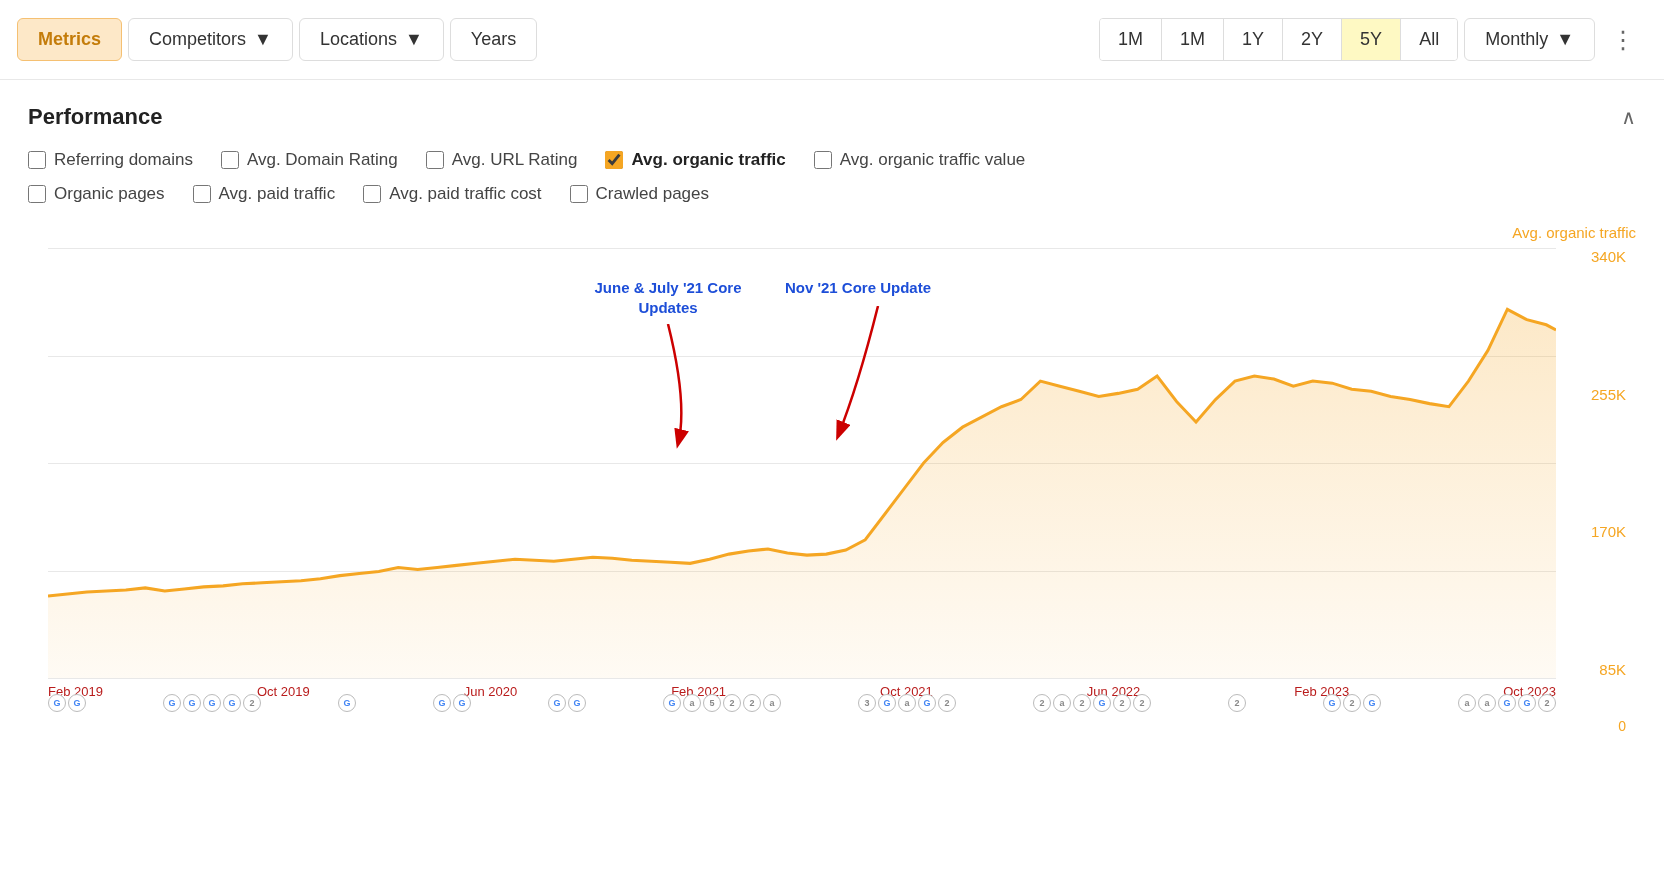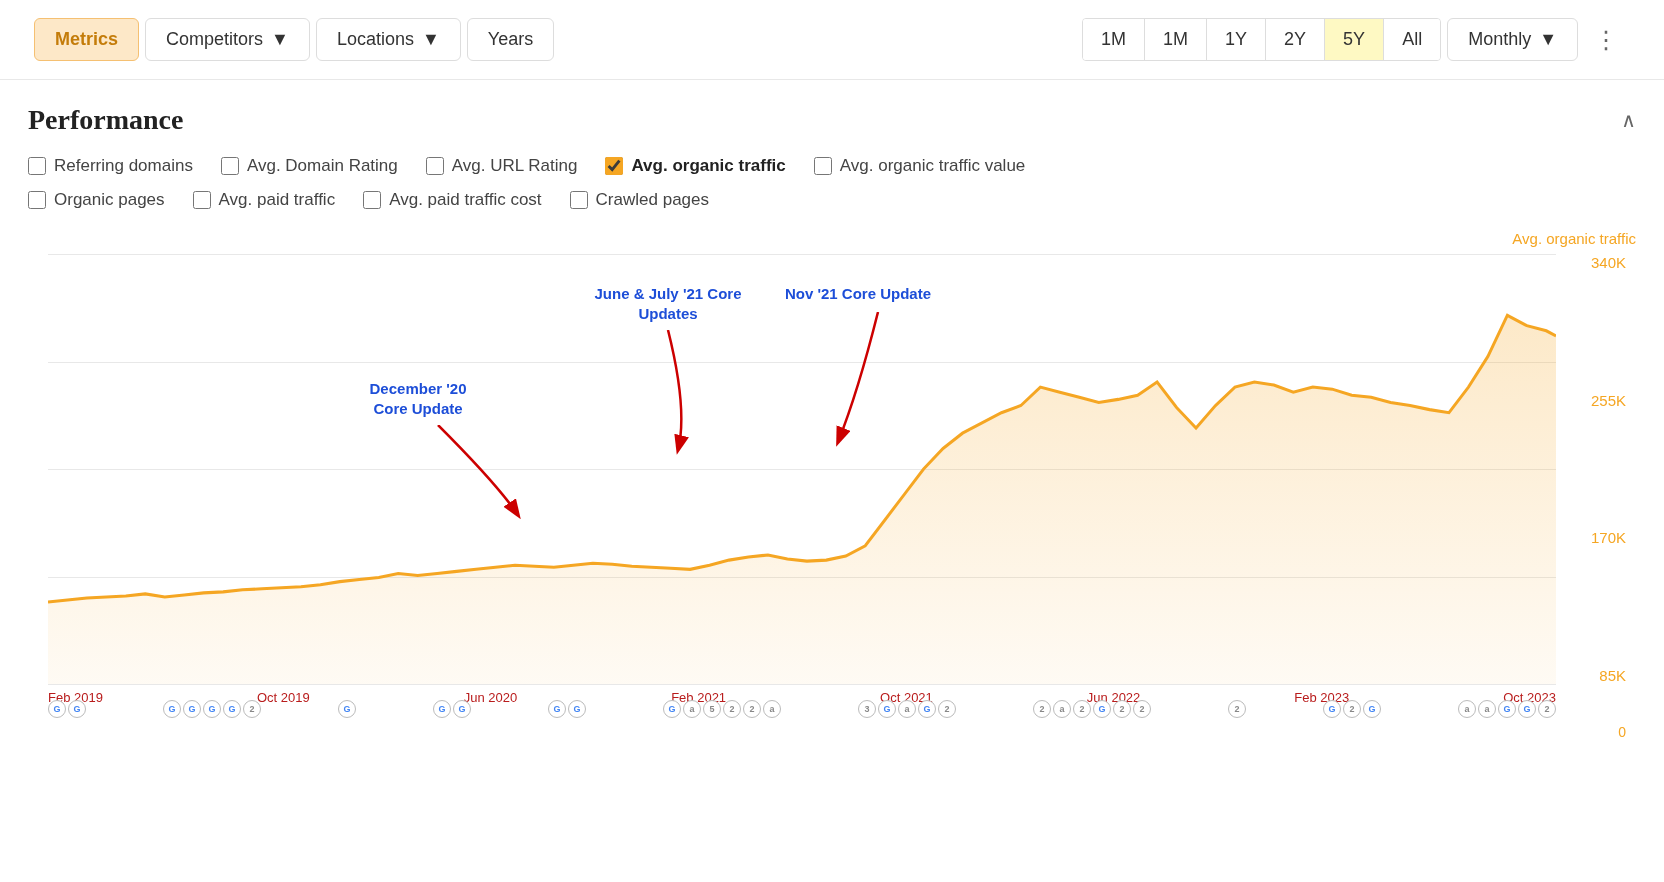--- a/index.html
+++ b/index.html
@@ -1,20 +1,20 @@
 <!DOCTYPE html>
 <html><head>
   <meta charset="utf-8">
   <style>
     * { box-sizing: border-box; margin: 0; padding: 0; }
     body { font-family: -apple-system, BlinkMacSystemFont, 'Segoe UI', sans-serif; background: #fff; color: #333; width: 1664px; min-height: 882px; overflow: hidden; }
 
     
     .toolbar {
-      display: flex; align-items: center; padding: 18px 34px;
+      display: flex; align-items: center; padding: 18px 17px;
       border-bottom: 1px solid #e8e8e8; gap: 8px; justify-content: center;
     }
     .toolbar-left { display: flex; gap: 6px; flex: 1; }
     .toolbar-right { display: flex; gap: 6px; align-items: center; }
 
     .btn {
       border: 1.5px solid #ddd; border-radius: 6px; background: #fff;
       padding: 10px 20px; font-size: 18px; cursor: pointer; color: #333;
       font-weight: 400;
     }
@@ -24,21 +24,21 @@
 
     .time-group { display: flex; border: 1.5px solid #ddd; border-radius: 4px; overflow: hidden; }
     .time-group .btn { border: none; border-right: 1.5px solid #ddd; border-radius: 0; padding: 10px 18px; }
     .time-group .btn:last-child { border-right: none; }
 
     .more-btn { background: none; border: none; font-size: 24px; cursor: pointer; color: #666; padding: 4px 10px; letter-spacing: 2px; }
 
     
     .section { padding: 24px 28px; }
     .section-header { display: flex; justify-content: space-between; align-items: center; margin-bottom: 20px; }
-    .section-title { font-size: 28px; font-weight: 700; color: #222; font-family: Liberation Serif, serif; }
+    .section-title { font-size: 22px; font-weight: 700; color: #222; }
     .collapse-btn { background: none; border: none; cursor: pointer; font-size: 20px; color: #666; }
 
     
     .checkbox-row { display: flex; align-items: center; gap: 28px; margin-bottom: 14px; flex-wrap: wrap; }
     .checkbox-item { display: flex; align-items: center; gap: 8px; font-size: 17px; color: #444; cursor: pointer; }
     .checkbox-item input[type=checkbox] { width: 18px; height: 18px; cursor: pointer; accent-color: #f5a623; }
     .checkbox-item.checked-orange { font-weight: 700; color: #222; }
 
     
     .chart-container { position: relative; width: 100%; height: 520px; margin-top: 10px; }
@@ -211,31 +211,20 @@
                  L1000,148 L1020,130 L1040,135 L1060,140 
                  L1080,145 L1100,142 L1120,138 L1140,125 
                  L1160,150 L1180,170 L1200,148 L1220,130 
                  L1240,125 L1260,128 L1280,135 L1300,130 
                  L1320,132 L1340,138 L1360,140 L1380,145 
                  L1400,148 L1420,152 L1440,155 L1460,130 
                  L1480,100 L1500,60 L1520,70 L1540,75 L1550,80" fill="none" stroke="#f5a623" stroke-width="3"></path>
       </svg>
     </div>
 
-    <div class="annotation" style="left: 310px; top: 155px; width: 160px;">
-      December '20<br>Core Update
-      <svg style="position:absolute; left:80px; top:46px;" width="120" height="100">
-        <defs>
-            <marker id="ah1" markerWidth="8" markerHeight="8" refX="6" refY="3" orient="auto">
-              <path d="M0,0 L0,6 L8,3 z" fill="#cc0000"></path>
-            </marker>
-          </defs>
-        <path d="M20,0 Q80,60 100,90" fill="none" stroke="#cc0000" stroke-width="2.5" marker-end="url(#ah1)"></path>
-      </svg>
-    </div>
 
     <div class="annotation" style="left: 540px; top: 60px; width: 200px;">
       June &amp; July '21 Core<br>Updates
       <svg style="position:absolute; left:90px; top:46px;" width="120" height="130">
         <defs>
             <marker id="ah2" markerWidth="8" markerHeight="8" refX="6" refY="3" orient="auto">
               <path d="M0,0 L0,6 L8,3 z" fill="#cc0000"></path>
             </marker>
           </defs>
         <path d="M10,0 Q30,80 20,120" fill="none" stroke="#cc0000" stroke-width="2.5" marker-end="url(#ah2)"></path>

